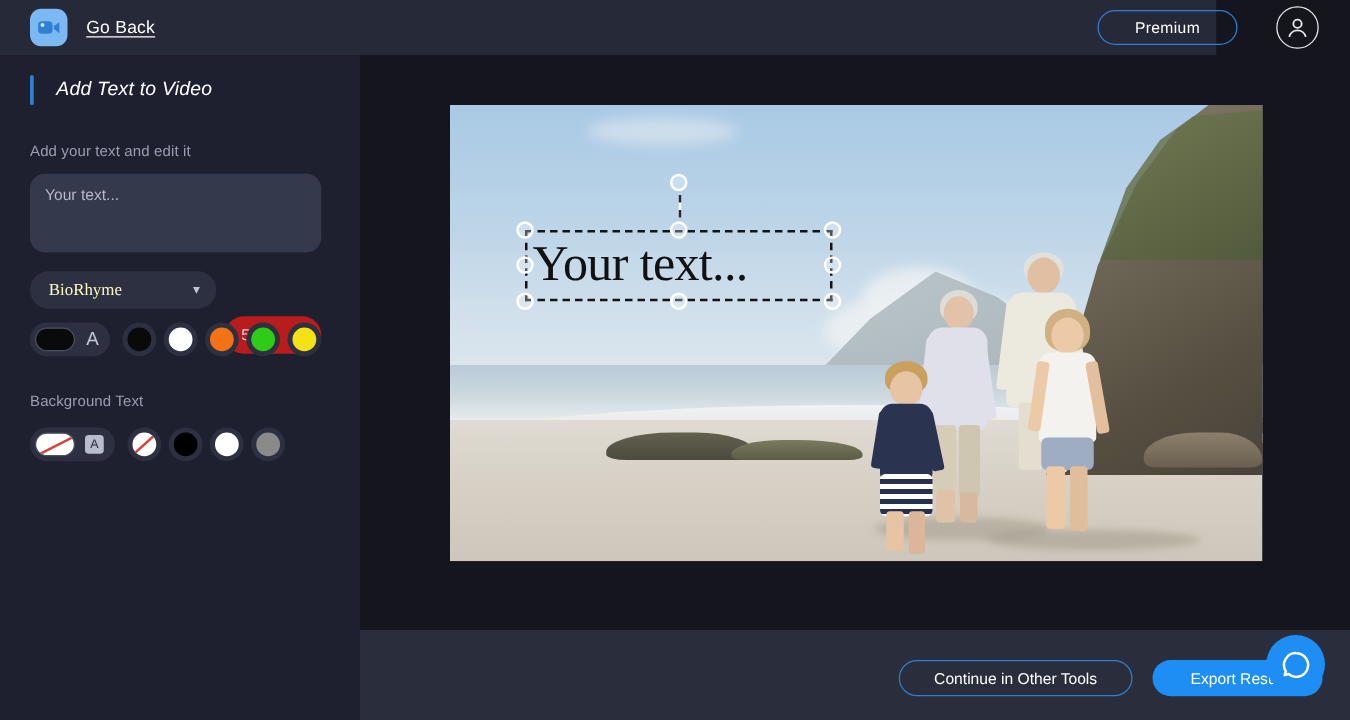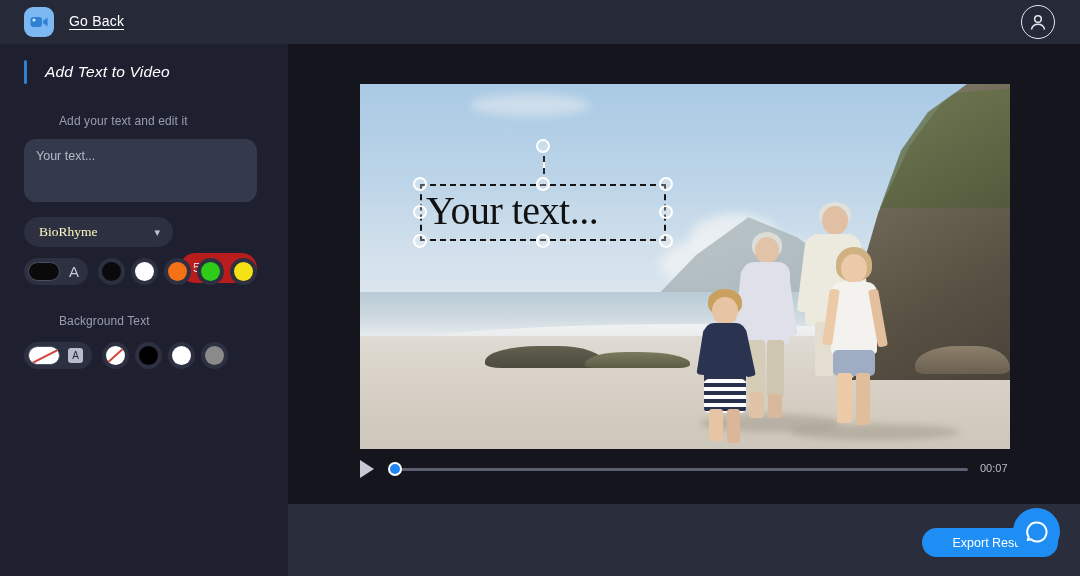--- a/index.html
+++ b/index.html
@@ -6,21 +6,21 @@
   html, body {
     width: 1080px; height: 576px;
     background: #15161d;
     font-family: "Liberation Sans", sans-serif;
     overflow: hidden;
   }
   #app { position: relative; width: 1080px; height: 576px; }
 
   
   .header {
-    position: absolute; left: 0; top: 0; width: 1080px; height: 44px;
+    position: absolute; left: 0; top: 0; width: 973px; height: 44px;
     background: #262937;
     display: flex; align-items: center;
     z-index: 20;
   }
   .logo {
     position: absolute; left: 24px; top: 7px;
     width: 30px; height: 30px; border-radius: 9px;
     background: #7cb9f2;
     display: flex; align-items: center; justify-content: center;
   }
@@ -57,21 +57,20 @@
     display: flex; align-items: center; font-style: italic;
   }
   .accent-bar {
     width: 3px; height: 24px; border-radius: 2px;
     background: #2f7fd4; margin-right: 18px;
   }
   .panel-title { font-size: 15.5px; color: #ffffff; letter-spacing: .2px; }
   .section-label {
     position: absolute; left: 24px; font-size: 12px; color: #9a9db0;
     letter-spacing: .1px;
-    margin-left: 35px;
   }
   .lbl-add-text { top: 70px; }
   .lbl-bg-color { top: 270px; }
 
   .text-area {
     position: absolute; left: 24px; top: 95px;
     width: 233px; height: 63px; border-radius: 12px;
     background: #343a4c; border: none;
     color: #c3c6d4; font-size: 12.5px;
     font-family: "Liberation Sans", sans-serif;
@@ -310,20 +309,21 @@
 
   <div class="header">
     <div class="logo">
       <svg width="18" height="14" viewBox="0 0 18 14">
         <rect x="0.5" y="2" width="11.5" height="10" rx="3" fill="#2f7fd4"></rect>
         <path d="M13 6 L17.5 2.5 L17.5 11.5 L13 8 Z" fill="#2f7fd4"></path>
         <circle cx="4" cy="5" r="1.6" fill="#cfe6fb"></circle>
       </svg>
     </div>
     <a class="go-back" href="#">Go Back</a>
+    <div class="premium-btn">Premium</div>
     <div class="avatar">
       <svg width="20" height="20" viewBox="0 0 20 20">
         <circle cx="10" cy="7" r="3.3" fill="none" stroke="#e8e8ec" stroke-width="1.5"></circle>
         <path d="M3.4 17.5 a6.8 6.8 0 0 1 13.2 0" fill="none" stroke="#e8e8ec" stroke-width="1.5"></path>
       </svg>
     </div>
   </div>
 
   <div class="sidebar">
     <div class="panel-title-row">
@@ -464,28 +464,23 @@
         <div class="handle" style="left:246px;top:0px;"></div>
         <div class="handle" style="left:0px;top:28px;"></div>
         <div class="handle" style="left:246px;top:28px;"></div>
         <div class="handle" style="left:0px;top:57px;"></div>
         <div class="handle" style="left:123px;top:57px;"></div>
         <div class="handle" style="left:246px;top:57px;"></div>
       </div>
     </div>
   </div>
 
-  <div class="player">
-    <div class="play-btn"></div>
-    <div class="track"></div>
-    <div class="track-knob"></div>
-    <div class="time">00:07</div>
-  </div>
 
   <div class="footer">
+    <div class="continue-btn">Continue in Other Tools</div>
     <div class="export-btn">Export Result</div>
   </div>
 
   <div class="help-fab">
     <svg width="28" height="28" viewBox="0 0 28 28">
       <path d="M14 4.5 a9.5 9.5 0 1 1 -6.2 16.7 l-3.1 .9 1 -3 A9.5 9.5 0 0 1 14 4.5 Z" fill="none" stroke="#ffffff" stroke-width="2" stroke-linejoin="round"></path>
     </svg>
   </div>
 
 </div>

